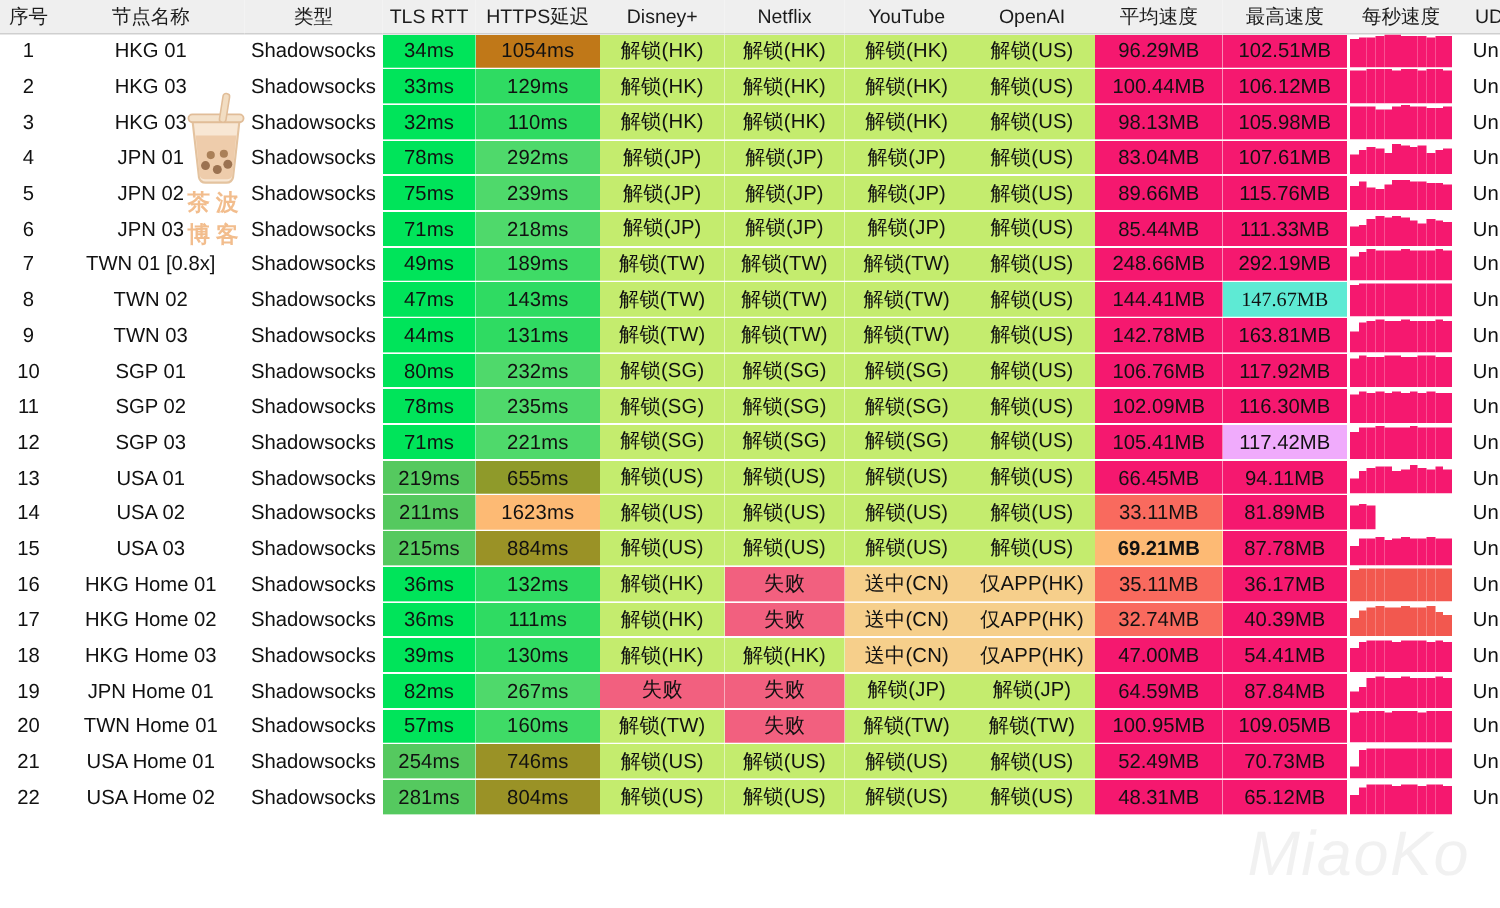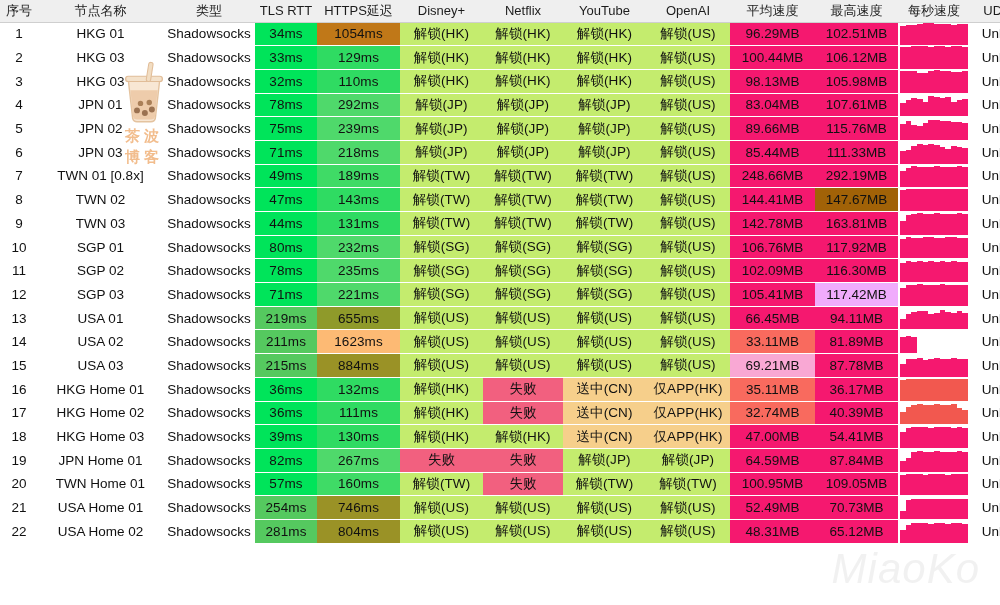--- a/index.html
+++ b/index.html
@@ -398,21 +398,21 @@
           <td class="idx plain">8</td>
           <td class="name plain">TWN 02</td>
           <td class="type plain">Shadowsocks</td>
           <td class="metric" style="background: rgb(0, 228, 90);">47ms</td>
           <td class="metric" style="background: rgb(47, 219, 98);">143ms</td>
           <td class="metric" style="background: rgb(196, 236, 110);">解锁(TW)</td>
           <td class="metric" style="background: rgb(196, 236, 110);">解锁(TW)</td>
           <td class="metric" style="background: rgb(196, 236, 110);">解锁(TW)</td>
           <td class="metric" style="background: rgb(196, 236, 110);">解锁(US)</td>
           <td class="speed" style="background: rgb(245, 24, 111);">144.41MB</td>
-          <td class="speed" style="background: #a16207;">147.67MB</td>
+          <td class="speed" style="background: #5eead4; font-family: Liberation Serif, serif;">147.67MB</td>
           <td class="spark">
             <div class="sparkwrap">
               <i style="height: 94%; background: rgb(245, 24, 111);"></i>
               <i style="height: 97%; background: rgb(245, 24, 111);"></i>
               <i style="height: 99%; background: rgb(245, 24, 111);"></i>
               <i style="height: 98%; background: rgb(245, 24, 111);"></i>
               <i style="height: 97%; background: rgb(245, 24, 111);"></i>
               <i style="height: 99%; background: rgb(245, 24, 111);"></i>
               <i style="height: 98%; background: rgb(245, 24, 111);"></i>
               <i style="height: 97%; background: rgb(245, 24, 111);"></i>
@@ -607,21 +607,21 @@
         <tr>
           <td class="idx plain">15</td>
           <td class="name plain">USA 03</td>
           <td class="type plain">Shadowsocks</td>
           <td class="metric" style="background: rgb(85, 201, 95);">215ms</td>
           <td class="metric" style="background: rgb(154, 146, 38);">884ms</td>
           <td class="metric" style="background: rgb(196, 236, 110);">解锁(US)</td>
           <td class="metric" style="background: rgb(196, 236, 110);">解锁(US)</td>
           <td class="metric" style="background: rgb(196, 236, 110);">解锁(US)</td>
           <td class="metric" style="background: rgb(196, 236, 110);">解锁(US)</td>
-          <td class="speed" style="background: #f9a8d4;">69.21MB</td>
+          <td class="speed" style="background: #fdba74; font-weight: bold;">69.21MB</td>
           <td class="speed" style="background: rgb(245, 24, 111);">87.78MB</td>
           <td class="spark">
             <div class="sparkwrap">
               <i style="height: 56%; background: rgb(245, 24, 111);"></i>
               <i style="height: 78%; background: rgb(245, 24, 111);"></i>
               <i style="height: 80%; background: rgb(245, 24, 111);"></i>
               <i style="height: 82%; background: rgb(245, 24, 111);"></i>
               <i style="height: 76%; background: rgb(245, 24, 111);"></i>
               <i style="height: 80%; background: rgb(245, 24, 111);"></i>
               <i style="height: 84%; background: rgb(245, 24, 111);"></i>

